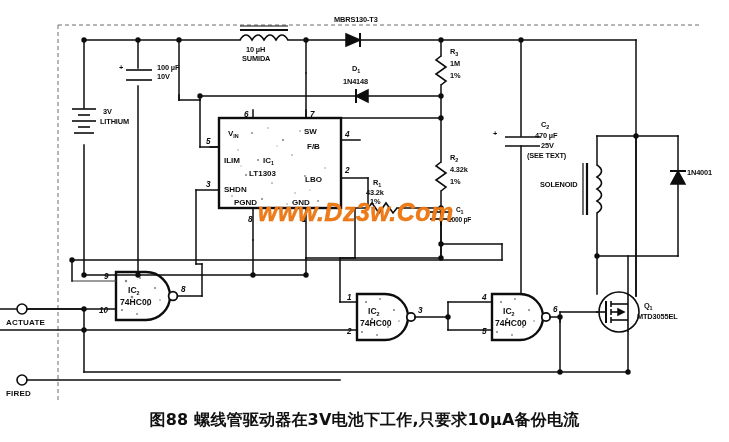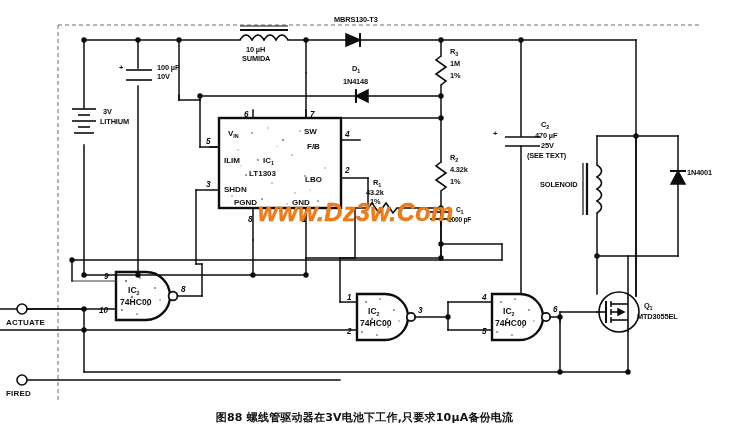--- a/index.html
+++ b/index.html
@@ -121,21 +121,21 @@
     -webkit-text-stroke: 0.4px #e06c08;
     pointer-events: none;
   }
   .caption {
     position: absolute;
     left: 0;
     top: 410px;
     width: 729px;
     text-align: center;
     font-family: "DejaVu Sans", sans-serif;
-    font-size: 11px;
+    font-size: 16px;
     font-weight: bold;
     color: #111111;
     letter-spacing: 0.2px;
   }
   .noise {
     fill: #1a1a1a;
     opacity: 0.55;
   }
 </style>
 </head>

